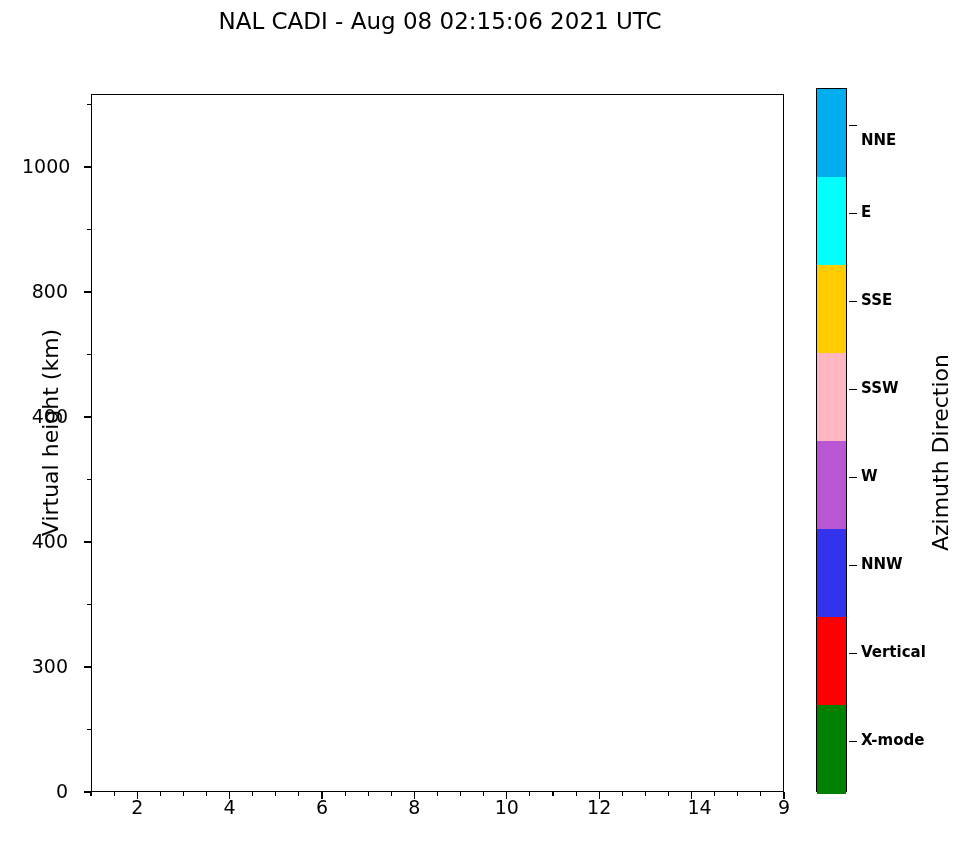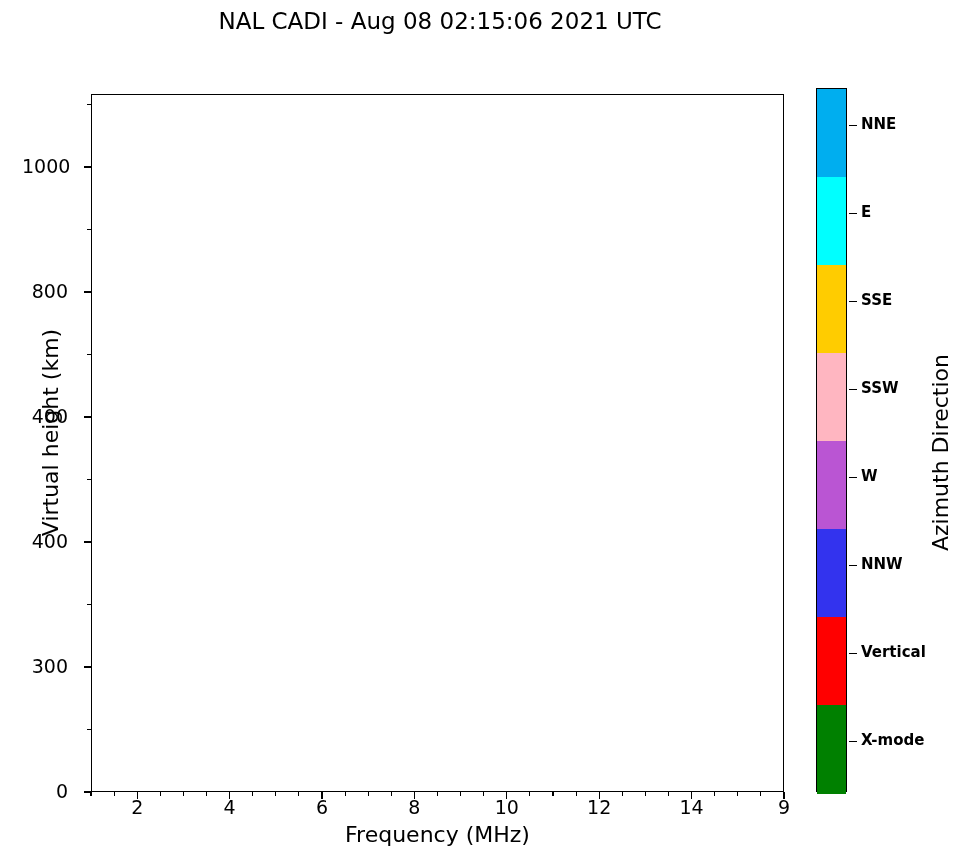--- a/index.html
+++ b/index.html
@@ -321,21 +321,21 @@
       <div class="xtick" style="left: 209.6px;">4</div>
       <div class="xtick-mark" style="left: 321.3px;"></div>
       <div class="xtick" style="left: 302px;">6</div>
       <div class="xtick-mark" style="left: 413.7px;"></div>
       <div class="xtick" style="left: 394.4px;">8</div>
       <div class="xtick-mark" style="left: 506.1px;"></div>
       <div class="xtick" style="left: 486.8px;">10</div>
       <div class="xtick-mark" style="left: 598.5px;"></div>
       <div class="xtick" style="left: 579.2px;">12</div>
       <div class="xtick-mark" style="left: 690.9px;"></div>
-      <div class="xtick" style="left: 671.6px;">14</div>
+      <div class="xtick" style="left: 671.6px; text-align: right;">14</div>
       <div class="xtick-mark" style="left: 783.3px;"></div>
       <div class="xtick" style="left: 764px;">9</div>
       <div class="xtick-minor" style="left: 90.4px;"></div>
       <div class="xtick-minor" style="left: 113.5px;"></div>
       <div class="xtick-minor" style="left: 159.7px;"></div>
       <div class="xtick-minor" style="left: 182.8px;"></div>
       <div class="xtick-minor" style="left: 205.9px;"></div>
       <div class="xtick-minor" style="left: 252.1px;"></div>
       <div class="xtick-minor" style="left: 275.2px;"></div>
       <div class="xtick-minor" style="left: 298.3px;"></div>
@@ -349,36 +349,35 @@
       <div class="xtick-minor" style="left: 552.4px;"></div>
       <div class="xtick-minor" style="left: 575.5px;"></div>
       <div class="xtick-minor" style="left: 621.7px;"></div>
       <div class="xtick-minor" style="left: 644.8px;"></div>
       <div class="xtick-minor" style="left: 667.9px;"></div>
       <div class="xtick-minor" style="left: 714.1px;"></div>
       <div class="xtick-minor" style="left: 737.2px;"></div>
       <div class="xtick-minor" style="left: 760.3px;"></div>
     </div>
 
-  <div class="xlabel">Frequency (MHz)</div>
   <div class="ylabel">Virtual height (km)</div>
 
   <div class="cbar" id="cbar">
       <div class="cbar-seg" style="top: 0px; height: 88.5px; background: rgb(0, 174, 239);"></div>
       <div class="cbar-seg" style="top: 88px; height: 88.5px; background: rgb(0, 255, 255);"></div>
       <div class="cbar-seg" style="top: 176px; height: 88.5px; background: rgb(255, 204, 0);"></div>
       <div class="cbar-seg" style="top: 264px; height: 88.5px; background: rgb(255, 182, 193);"></div>
       <div class="cbar-seg" style="top: 352px; height: 88.5px; background: rgb(186, 85, 211);"></div>
       <div class="cbar-seg" style="top: 440px; height: 88.5px; background: rgb(51, 51, 238);"></div>
       <div class="cbar-seg" style="top: 528px; height: 88.5px; background: rgb(255, 0, 0);"></div>
       <div class="cbar-seg" style="top: 616px; height: 88.5px; background: rgb(0, 128, 0);"></div>
     </div>
   <div id="cbar-labels">
       <div class="cbar-tick" style="top: 125px;"></div>
-      <div class="cbar-lab" style="top: 117px;">NNE</div>
+      <div class="cbar-lab" style="top: 133px;">NNE</div>
       <div class="cbar-tick" style="top: 213px;"></div>
       <div class="cbar-lab" style="top: 205px;">E</div>
       <div class="cbar-tick" style="top: 301px;"></div>
       <div class="cbar-lab" style="top: 293px;">SSE</div>
       <div class="cbar-tick" style="top: 389px;"></div>
       <div class="cbar-lab" style="top: 381px;">SSW</div>
       <div class="cbar-tick" style="top: 477px;"></div>
       <div class="cbar-lab" style="top: 469px;">W</div>
       <div class="cbar-tick" style="top: 565px;"></div>
       <div class="cbar-lab" style="top: 557px;">NNW</div>

